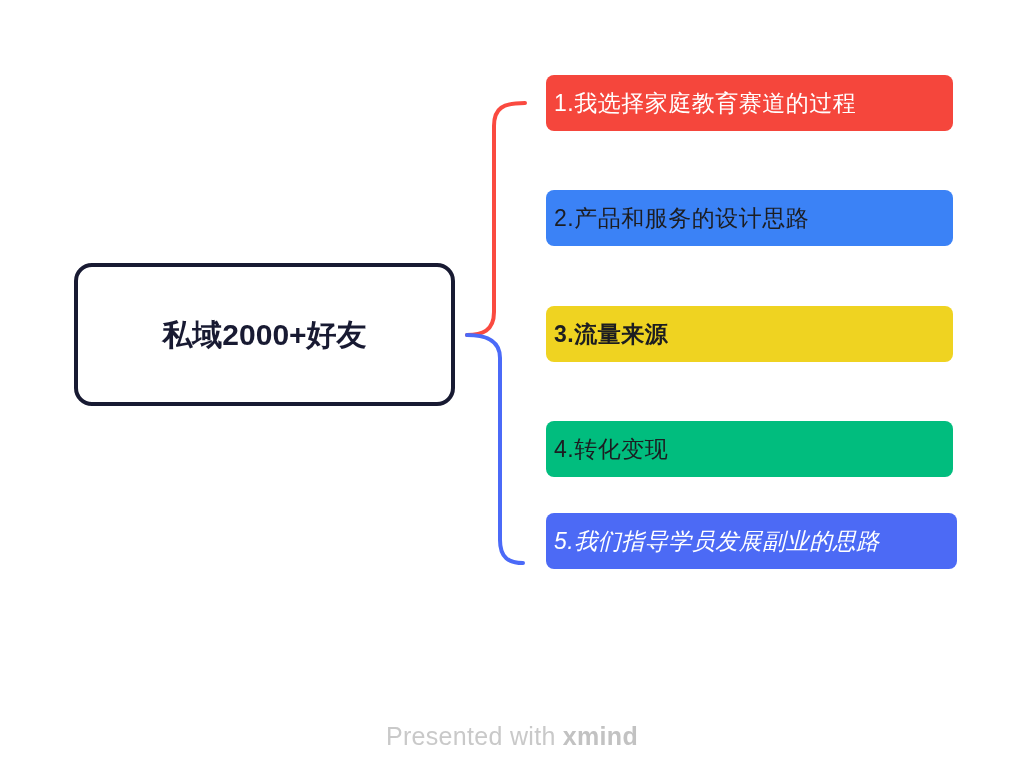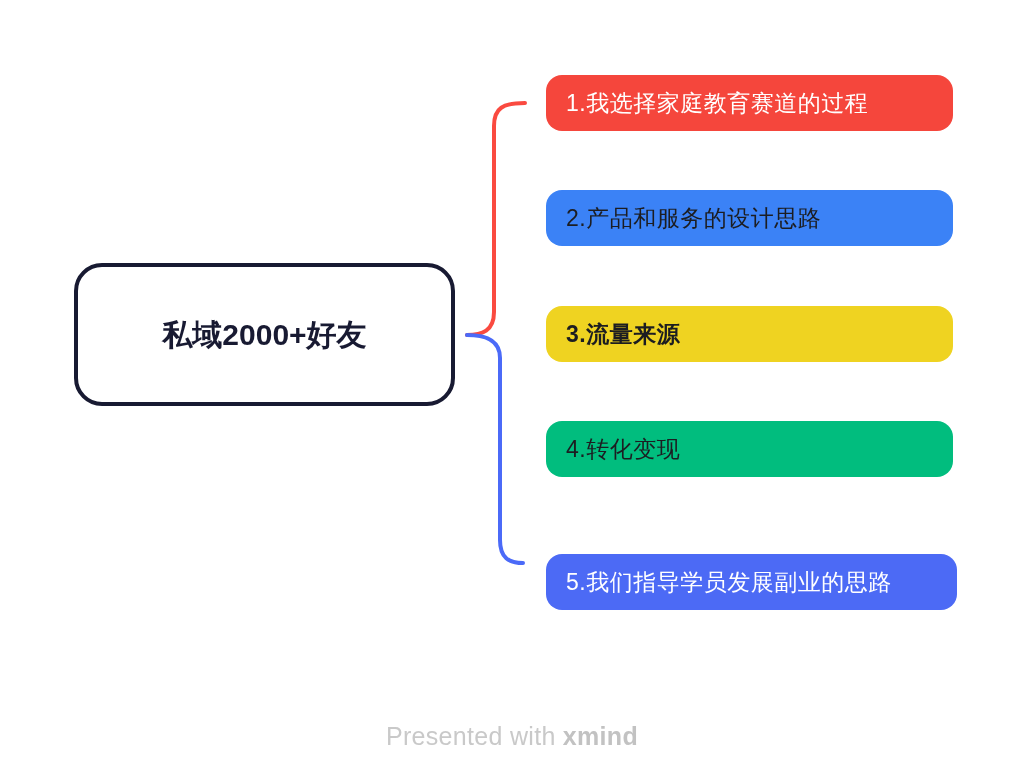--- a/index.html
+++ b/index.html
@@ -24,54 +24,54 @@
     pointer-events: none;
   }
   .root-topic {
     position: absolute;
     left: 74px;
     top: 263px;
     width: 373px;
     height: 135px;
     background: #ffffff;
     border: 4px solid #181a32;
-    border-radius: 28px;
+    border-radius: 18px;
     display: flex;
     flex-direction: column;
     align-items: center;
     justify-content: center;
     text-align: center;
     color: #181a32;
     font-size: 30px;
     font-weight: 700;
     line-height: 42px;
     box-sizing: content-box;
     cursor: default;
   }
   .branch-topic {
     position: absolute;
     left: 546px;
     width: 407px;
     height: 56px;
-    border-radius: 16px;
+    border-radius: 8px;
     display: flex;
     align-items: center;
-    padding-left: 20px;
+    padding-left: 8px;
     box-sizing: border-box;
     font-size: 23px;
     font-weight: 500;
     letter-spacing: 0.5px;
     cursor: default;
     white-space: nowrap;
   }
   .branch-1 { top: 75px; }
   .branch-2 { top: 190px; }
   .branch-3 { top: 306px; font-weight: bold; }
   .branch-4 { top: 421px; }
-  .branch-5 { top: 554px; width: 411px; }
+  .branch-5 { top: 513px; width: 411px; font-style: italic; }
   .watermark {
     position: absolute;
     left: 0;
     top: 722px;
     width: 1024px;
     text-align: center;
     font-size: 25px;
     color: #c9c9c9;
     letter-spacing: 0.3px;
   }

